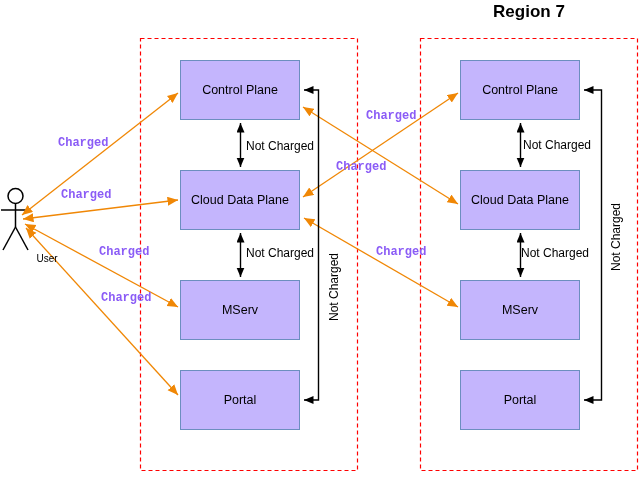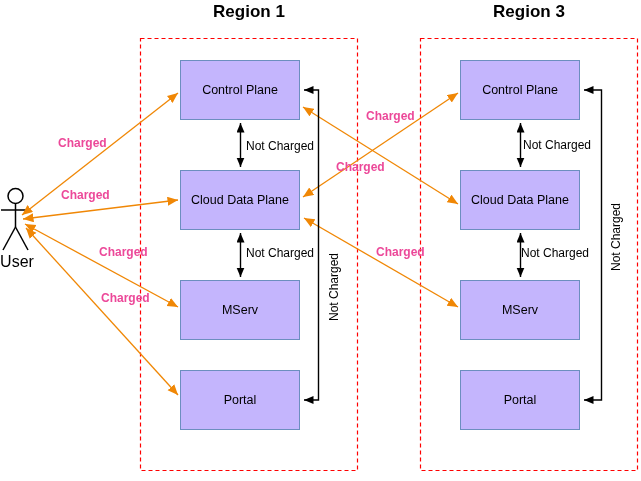--- a/index.html
+++ b/index.html
@@ -12,26 +12,26 @@
     position:absolute; width:218px; text-align:center;
     font-size:17px; font-weight:bold; color:#000;
   }
   .node {
     position:absolute; width:120px; height:60px; box-sizing:border-box;
     background:#c4b5fd; border:1px solid #6c8ebf;
     display:flex; align-items:center; justify-content:center;
     font-size:12.5px; color:#000; text-align:center;
   }
   .edge-label { position:absolute; font-size:12px; line-height:13px; white-space:nowrap; }
-  .edge-label.charged { color:#ec4899; font-weight:bold; }
+  .edge-label.charged { color:#8b5cf6; font-weight:bold;font-family:Liberation Mono, monospace; }
   .edge-label.notcharged { color:#000; }
   .edge-label.rot {
     transform: translate(-50%,-50%) rotate(-90deg);
   }
-  .actor-label { position:absolute; font-size:16px; color:#000; text-align:center; width:34px; }
+  .actor-label { position:absolute; font-size:10px; color:#000; text-align:center; width:34px;padding-left:30px; }
 </style>
 </head>
 <body>
 
 <div class="canvas">
 
   <svg class="wires" viewBox="0 0 641 481">
     <defs>
       <marker id="mo" markerUnits="userSpaceOnUse" markerWidth="12" markerHeight="10" refX="10.5" refY="4.5" orient="auto-start-reverse">
         <path d="M0,0 L10.5,4.5 L0,9 Z" fill="#f08705"></path>
@@ -65,22 +65,21 @@
     <g stroke="#000000" stroke-width="1.4" fill="none">
       <path d="M240.5 123 L240.5 167" marker-start="url(#mb)" marker-end="url(#mb)"></path>
       <path d="M240.5 233 L240.5 277" marker-start="url(#mb)" marker-end="url(#mb)"></path>
       <path d="M520.5 123 L520.5 167" marker-start="url(#mb)" marker-end="url(#mb)"></path>
       <path d="M520.5 233 L520.5 277" marker-start="url(#mb)" marker-end="url(#mb)"></path>
       <path d="M304 90 L318.5 90 L318.5 400 L304 400" marker-start="url(#mb)" marker-end="url(#mb)"></path>
       <path d="M584 90 L601.5 90 L601.5 400 L584 400" marker-start="url(#mb)" marker-end="url(#mb)"></path>
     </g>
   </svg>
 
-  <div class="region-title" style="left:140px; top:2px;">Region 1</div>
-  <div class="region-title" style="left:420px; top:2px;">Region 3</div>
+  <div class="region-title" style="left:420px; top:2px;">Region 7</div>
 
   <div class="node" style="left:180px; top:60px;">Control Plane</div>
   <div class="node" style="left:180px; top:170px;">Cloud Data Plane</div>
   <div class="node" style="left:180px; top:280px;">MServ</div>
   <div class="node" style="left:180px; top:370px;">Portal</div>
 
   <div class="node" style="left:460px; top:60px;">Control Plane</div>
   <div class="node" style="left:460px; top:170px;">Cloud Data Plane</div>
   <div class="node" style="left:460px; top:280px;">MServ</div>
   <div class="node" style="left:460px; top:370px;">Portal</div>

